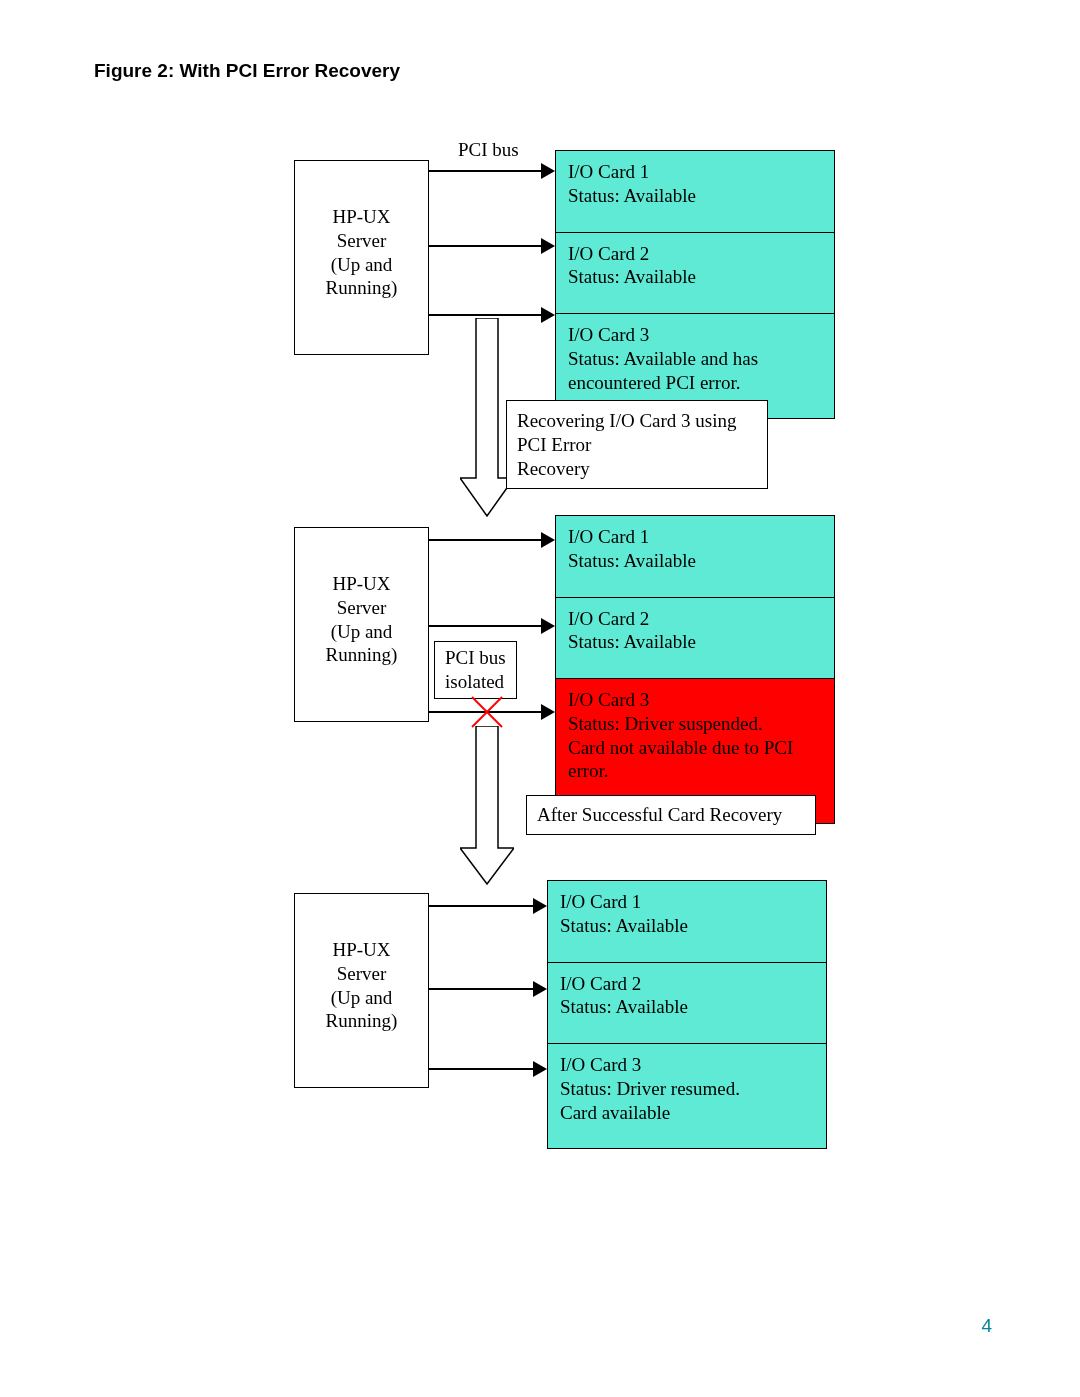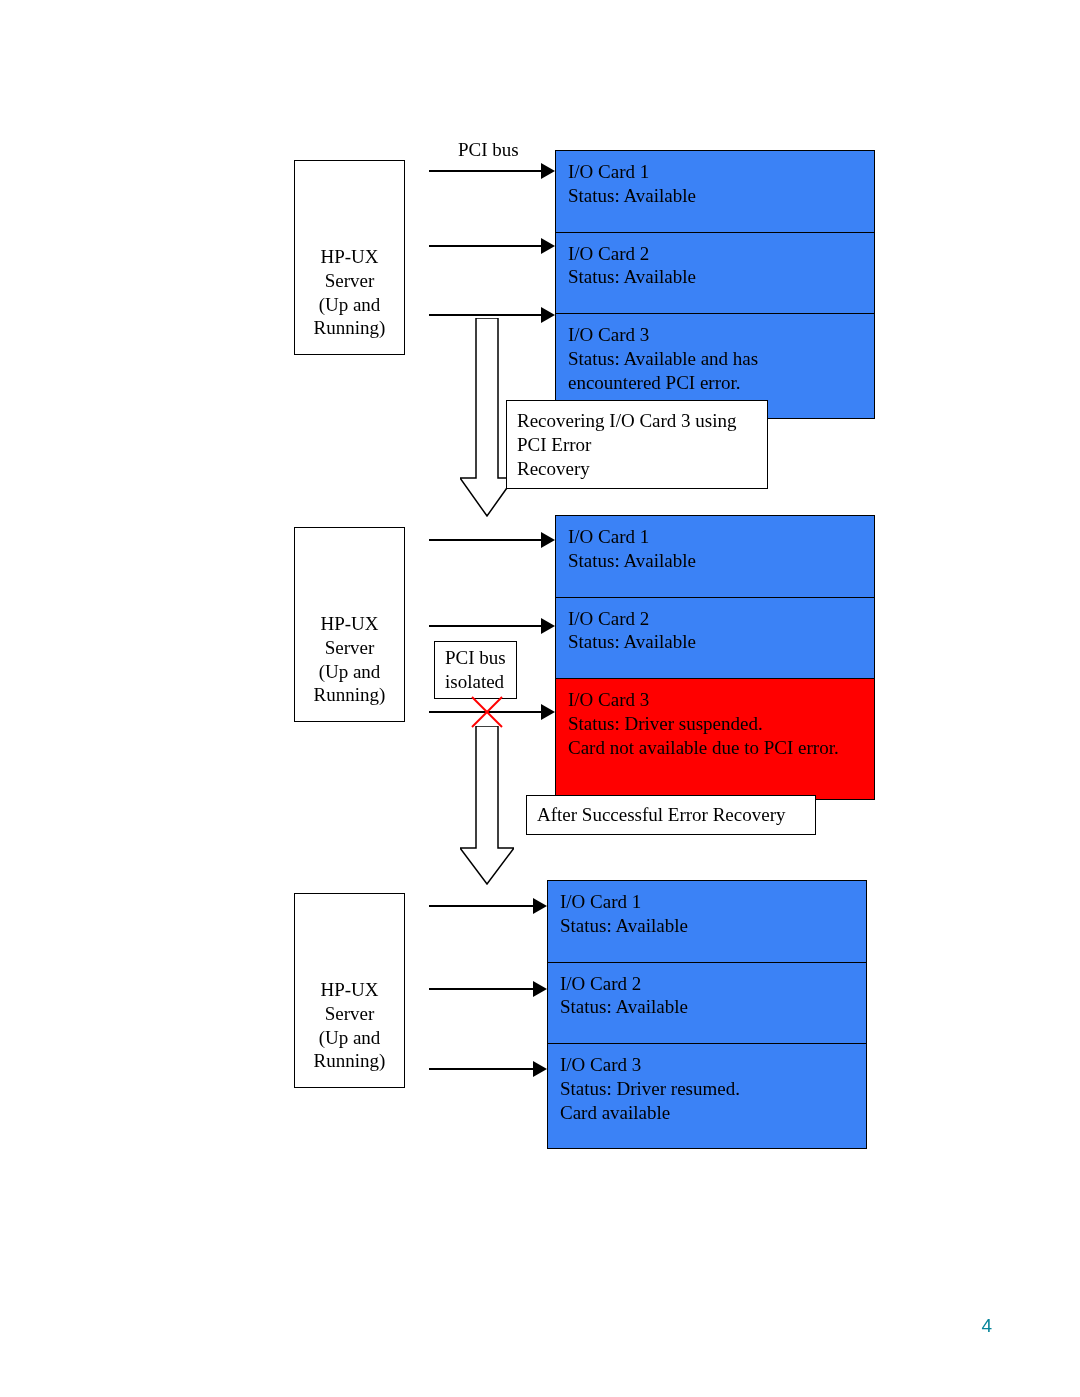--- a/index.html
+++ b/index.html
@@ -31,30 +31,30 @@
     font-size: 19px;
     color: #06859a;
   }
   .box {
     position: absolute;
     border: 1.5px solid #000;
     box-sizing: border-box;
     background: #fff;
   }
   .server {
-    width: 111px;
+    width: 135px;
     height: 195px;
-    padding-top: 84px;
+    padding-top: 44px;
     text-align: center;
     font-size: 19px;
     line-height: 1.25;
   }
   .card-stack {
-    width: 320px;
-    background: #3b82f6;
+    width: 280px;
+    background: #5eead4;
   }
   .card {
     border-bottom: 1.5px solid #000;
     padding: 9px 12px 24px 12px;
     font-size: 19px;
     line-height: 1.25;
     min-height: 46px;
   }
   .card:last-child { border-bottom: none; }
   .card.red {
@@ -83,20 +83,21 @@
   }
   svg.xicon {
     position: absolute;
   }
 </style>
 </head>
 <body>
 
 <div class="page">
 
+  <div class="title">Figure 2: With PCI Error Recovery</div>
 
   <div class="box server" style="left:294px; top:160px;">
     <span>HP-UX<br>Server<br>(Up and<br>Running)</span>
   </div>
 
   <div class="label" style="left:458px; top:138px;">PCI bus</div>
 
   <div class="arrow-line" style="left:429px; top:170px; width:116px; height:2px;"></div>
   <svg style="position:absolute; left:541px; top:163px;" width="16" height="16">
       <polygon points="0,0 14,8 0,16" fill="#000"></polygon>
@@ -156,21 +157,21 @@
     <div class="card">I/O Card 1<br>Status: Available</div>
     <div class="card">I/O Card 2<br>Status: Available</div>
     <div class="card red" style="padding-bottom:40px;">I/O Card 3<br>Status: Driver suspended.<br>Card not available due to PCI error.</div>
   </div>
 
   <svg class="down-arrow" style="left:460px; top:726px;" width="54" height="160">
     <polygon points="16,0 38,0 38,122 54,122 27,158 0,122 16,122" fill="#fff" stroke="#000" stroke-width="1.5"></polygon>
   </svg>
 
   <div class="box" style="left:526px; top:795px; width:290px; padding:8px 10px; font-size:19px;">
-    <span>After Successful Error Recovery</span>
+    <span>After Successful Card Recovery</span>
   </div>
 
   <div class="box server" style="left:294px; top:893px;">HP-UX<br>Server<br>(Up and<br>Running)</div>
 
   <div class="arrow-line" style="left:429px; top:905px; width:108px; height:2px;"></div>
   <svg style="position:absolute; left:533px; top:898px;" width="16" height="16">
       <polygon points="0,0 14,8 0,16" fill="#000"></polygon>
     </svg>
 
   <div class="arrow-line" style="left:429px; top:988px; width:108px; height:2px;"></div>

